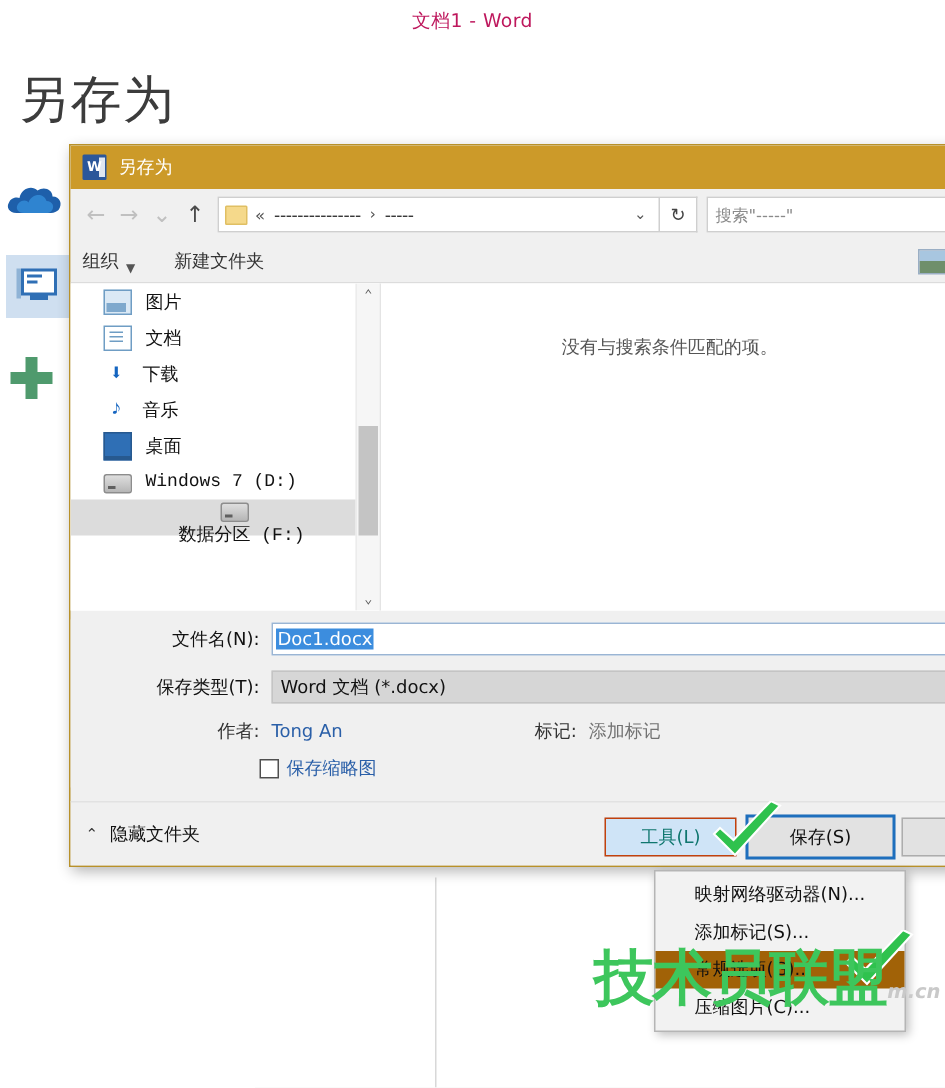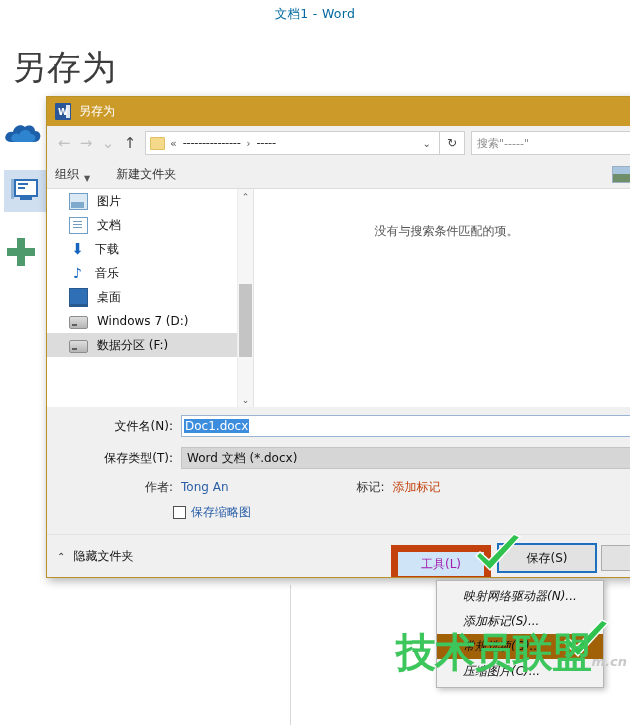--- a/index.html
+++ b/index.html
@@ -6,21 +6,21 @@
   body{
     width:630px;height:725px;overflow:hidden;position:relative;
     background:#ffffff;
     font-family:"DejaVu Sans","Liberation Sans",sans-serif;
     font-size:12px;color:#1a1a1a;
   }
   
   #backstage{position:absolute;inset:0;background:#ffffff;}
   #word-title{
     position:absolute;top:6px;left:0;width:630px;text-align:center;
-    color:#0369a1;font-size:12.5px;letter-spacing:.3px;
+    color:#be185d;font-size:12.5px;letter-spacing:.3px;
   }
   #saveas-heading{
     position:absolute;left:12px;top:50px;
     font-size:34px;color:#3c3c3c;letter-spacing:1px;line-height:1;
   }
   #bs-left{position:absolute;left:0;top:120px;width:48px;height:300px;}
   .bs-icon{position:absolute;left:4px;width:42px;height:42px;}
   #bs-onedrive{top:0;}
   #bs-thispc{top:50px;background:#cfdff0;}
   #bs-add{top:115px;}
@@ -76,23 +76,23 @@
   
   #cmdbar{height:28px;background:#f0f0f0;display:flex;align-items:center;
     padding:0 8px;border-bottom:1px solid #dcdcdc;}
   .cmd{color:#333;font-size:12px;margin-right:26px;display:flex;align-items:flex-end;}
   .cmd .caret{font-size:8px;margin-left:5px;color:#555;}
   #view-icon{margin-left:auto;width:17px;height:15px;border:1px solid #9aaec4;
     background:linear-gradient(#a8c6e0 0 45%,#6f8f6b 45% 100%);}
 
   
   #dlgbody{display:flex;height:218px;background:#ffffff;}
-  #navpane{width:206px;background:#ffffff;position:relative;overflow:hidden;}
+  #navpane{width:206px;background:#ffffff;position:relative;overflow:hidden;font-family:Liberation Mono, monospace;}
   .nav-item{height:24px;display:flex;align-items:center;padding-left:22px;font-size:12px;color:#111;}
-  .nav-item.sel{background:#dcdcdc;}
+  .nav-item.sel{background:#dcdcdc;flex-direction:column;}
   .nav-ico{width:17px;height:15px;margin-right:9px;flex:none;position:relative;}
   .ico-pic{background:#dbe9f5;border:1px solid #6f9dc4;}
   .ico-pic:after{content:"";position:absolute;left:1px;bottom:1px;width:13px;height:6px;background:#7fa9cd;}
   .ico-doc{background:#ffffff;border:1px solid #6f9dc4;}
   .ico-doc:after{content:"";position:absolute;left:3px;top:3px;width:9px;height:1px;
     box-shadow:0 3px 0 #6f9dc4,0 6px 0 #6f9dc4;background:#6f9dc4;}
   .ico-dl{color:#1565c0;font-size:15px;line-height:15px;text-align:center;}
   .ico-mus{color:#1565c0;font-size:14px;line-height:15px;text-align:center;}
   .ico-desk{background:#2f6fb5;border:1px solid #27598f;border-bottom-width:3px;}
   .ico-drv{background:linear-gradient(#dedede,#b6b6b6);border:1px solid #8d8d8d;border-radius:2px;height:11px;margin-top:2px;}
@@ -116,53 +116,53 @@
   }
   #filename-value{background:#3c8dde;color:#ffffff;font-size:12px;padding:0 1px;}
   #filetype-input{
     flex:1;height:20px;background:#d6d6d6;border:1px solid #c4c4c4;
     display:flex;align-items:center;padding:0 5px;font-size:12px;color:#111;
   }
   #meta-row{display:flex;align-items:center;height:24px;font-size:12px;margin-top:4px;}
   #author-label{width:126px;text-align:right;padding-right:8px;color:#333;flex:none;}
   #author-value{color:#2a5fa8;}
   #tags-label{margin-left:128px;color:#333;}
-  #tags-value{color:#c2410c;margin-left:8px;}
+  #tags-value{color:#737373;margin-left:8px;}
   #thumb-row{display:flex;align-items:center;height:26px;padding-left:126px;}
   #thumb-check{width:11px;height:11px;border:1px solid #4f4f4f;background:#fff;margin-right:5px;flex:none;}
   #thumb-label{color:#2a5fa8;font-size:12px;}
 
   
   #footer{position:absolute;left:0;bottom:0;width:100%;height:42px;
     background:#f0f0f0;border-top:1px solid #e2e2e2;display:flex;align-items:center;padding:0 10px;}
   #hide-folders{display:flex;align-items:center;color:#111;font-size:12px;}
   #hf-caret{font-size:10px;margin-right:8px;color:#333;}
   #tools-btn{
     position:absolute;right:168px;top:10px;width:86px;height:24px;
-    background:#cfe4f7;border:7px solid #c2410c;display:flex;
-    align-items:center;justify-content:center;font-size:12px;color:#a21caf;
+    background:#cfe4f7;border:1px solid #c2410c;display:flex;
+    align-items:center;justify-content:center;font-size:12px;color:#0f766e;
   }
   #save-btn{
     position:absolute;right:62px;top:8px;width:96px;height:26px;
     background:#e2e2e2;border:2px solid #1e6fbd;display:flex;
     align-items:center;justify-content:center;font-size:12px;color:#111;
   }
   #cancel-btn{
     position:absolute;right:-34px;top:10px;width:90px;height:24px;
     background:#e2e2e2;border:1px solid #adadad;display:flex;
     align-items:center;justify-content:center;font-size:12px;color:#111;
   }
 
   
   #tools-menu{
     position:absolute;left:436px;top:580px;width:166px;
     background:#f2f2f2;border:1px solid #b5b5b5;
     box-shadow:2px 2px 6px rgba(0,0,0,.25);padding:3px 0;z-index:40;
   }
-  .menu-item{height:25px;display:flex;align-items:center;padding-left:26px;font-size:12px;color:#111;font-style:italic;}
+  .menu-item{height:25px;display:flex;align-items:center;padding-left:26px;font-size:12px;color:#111;}
   .menu-item.hl{background:#a16207;}
 
   
   .check{position:absolute;z-index:60;}
   #check1{left:470px;top:534px;}
   #check2{left:558px;top:620px;}
 
   
   #watermark{position:absolute;left:396px;top:633px;z-index:70;}
   #wm-text{font-size:40px;font-weight:bold;color:#3dc65c;letter-spacing:-1px;

